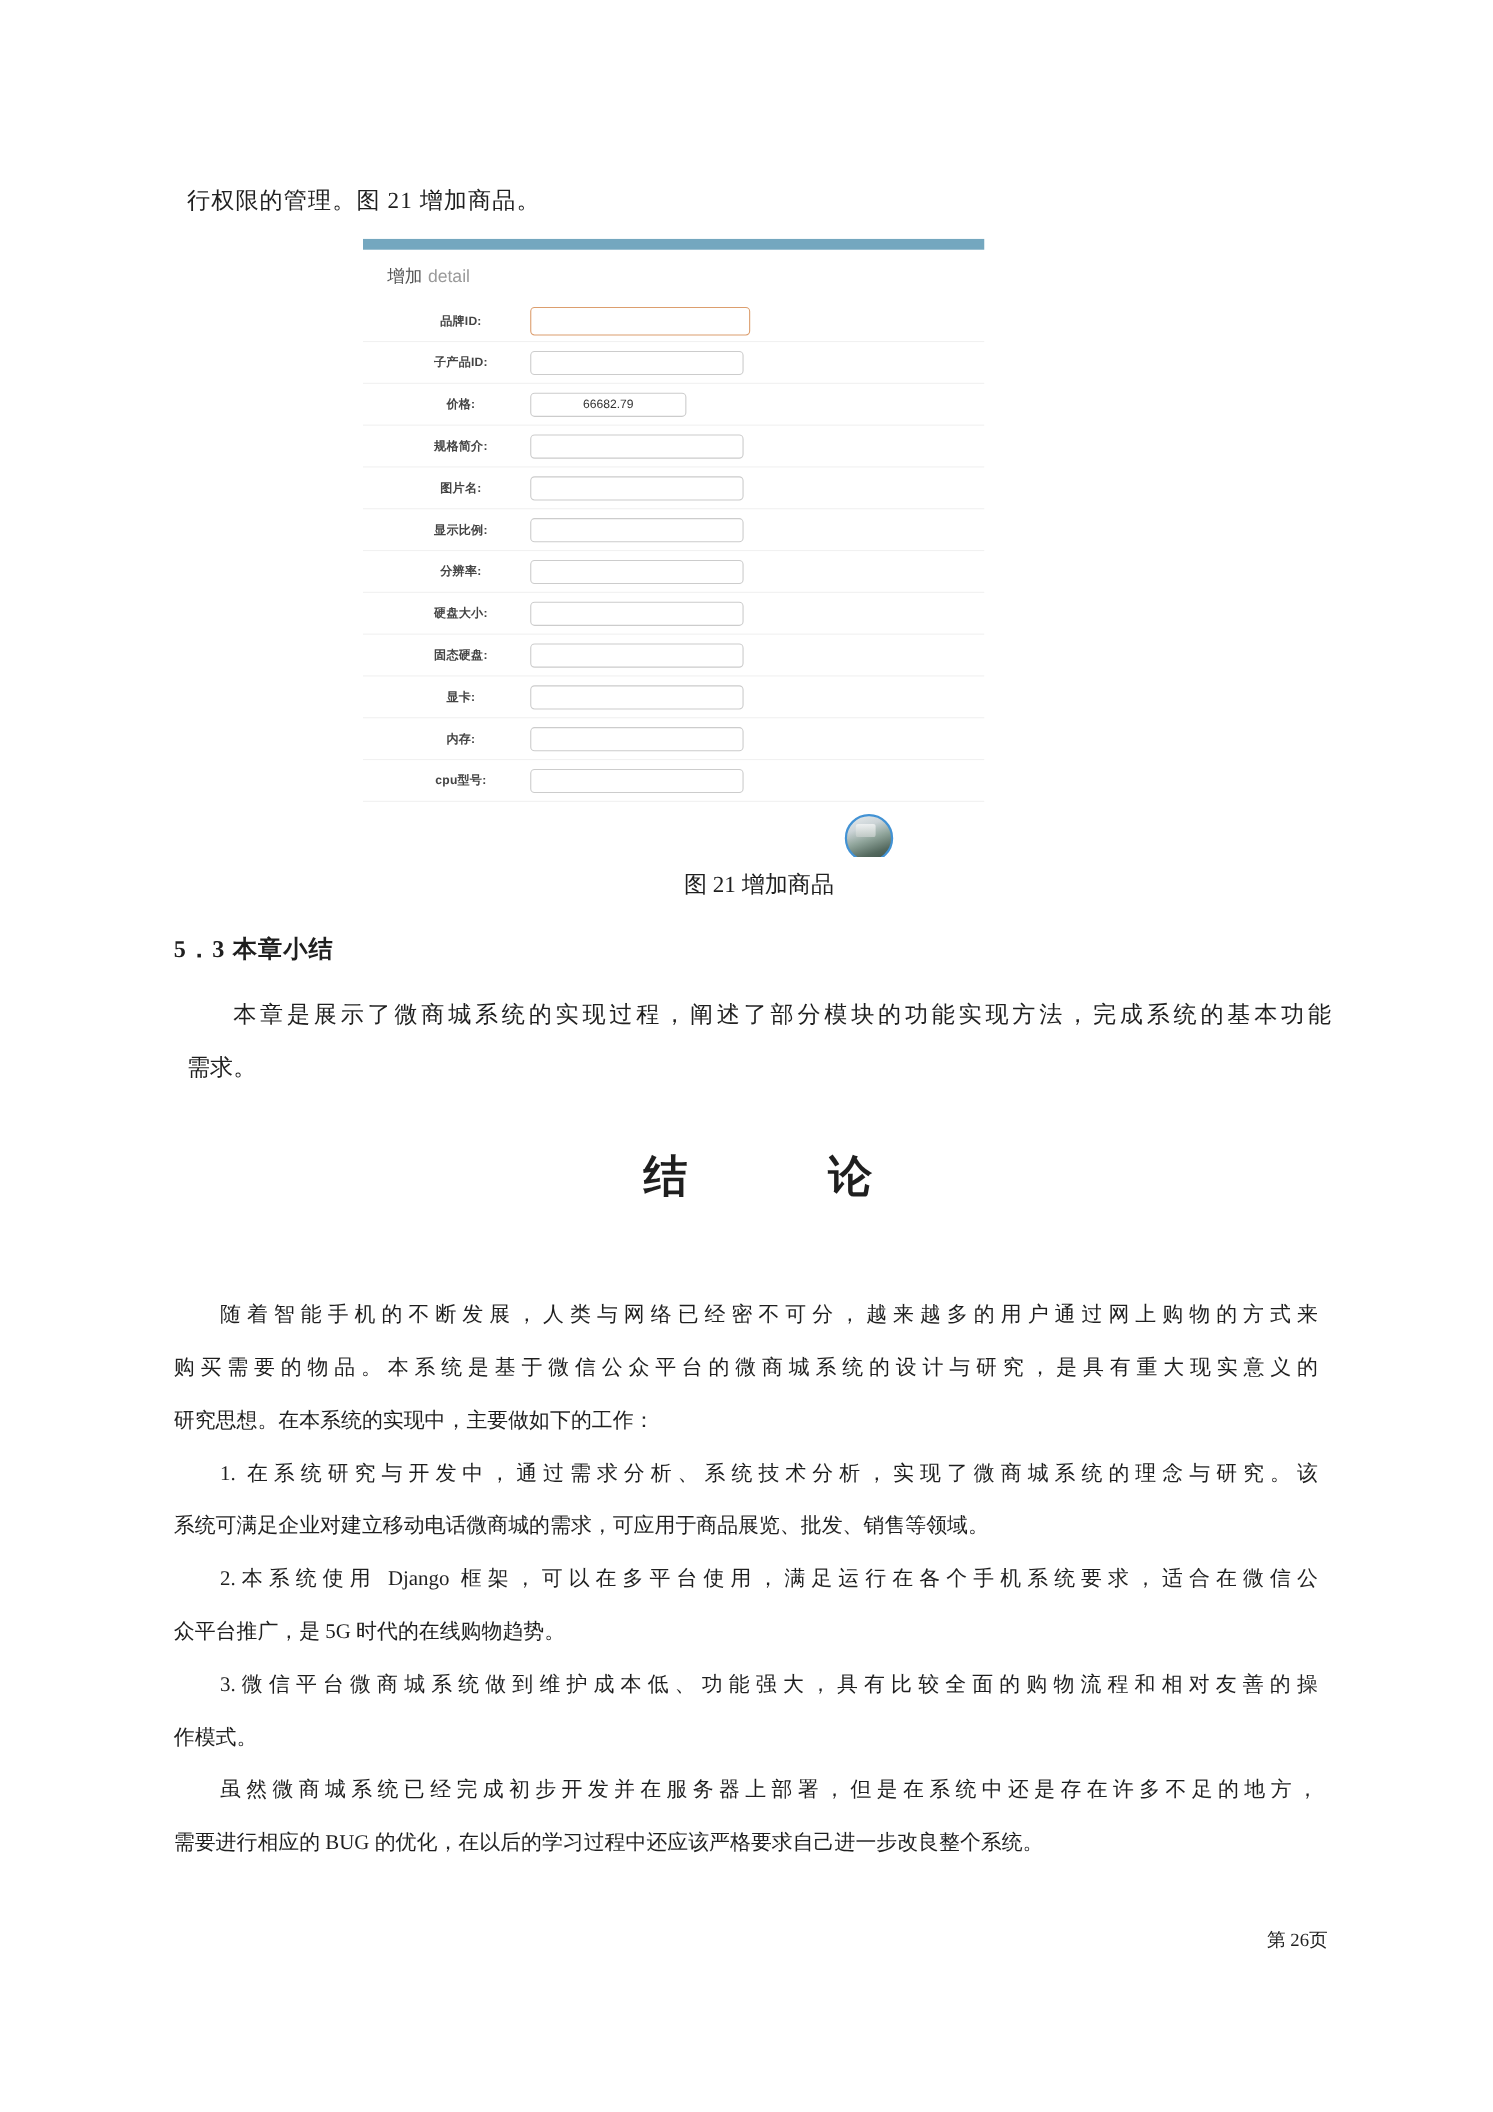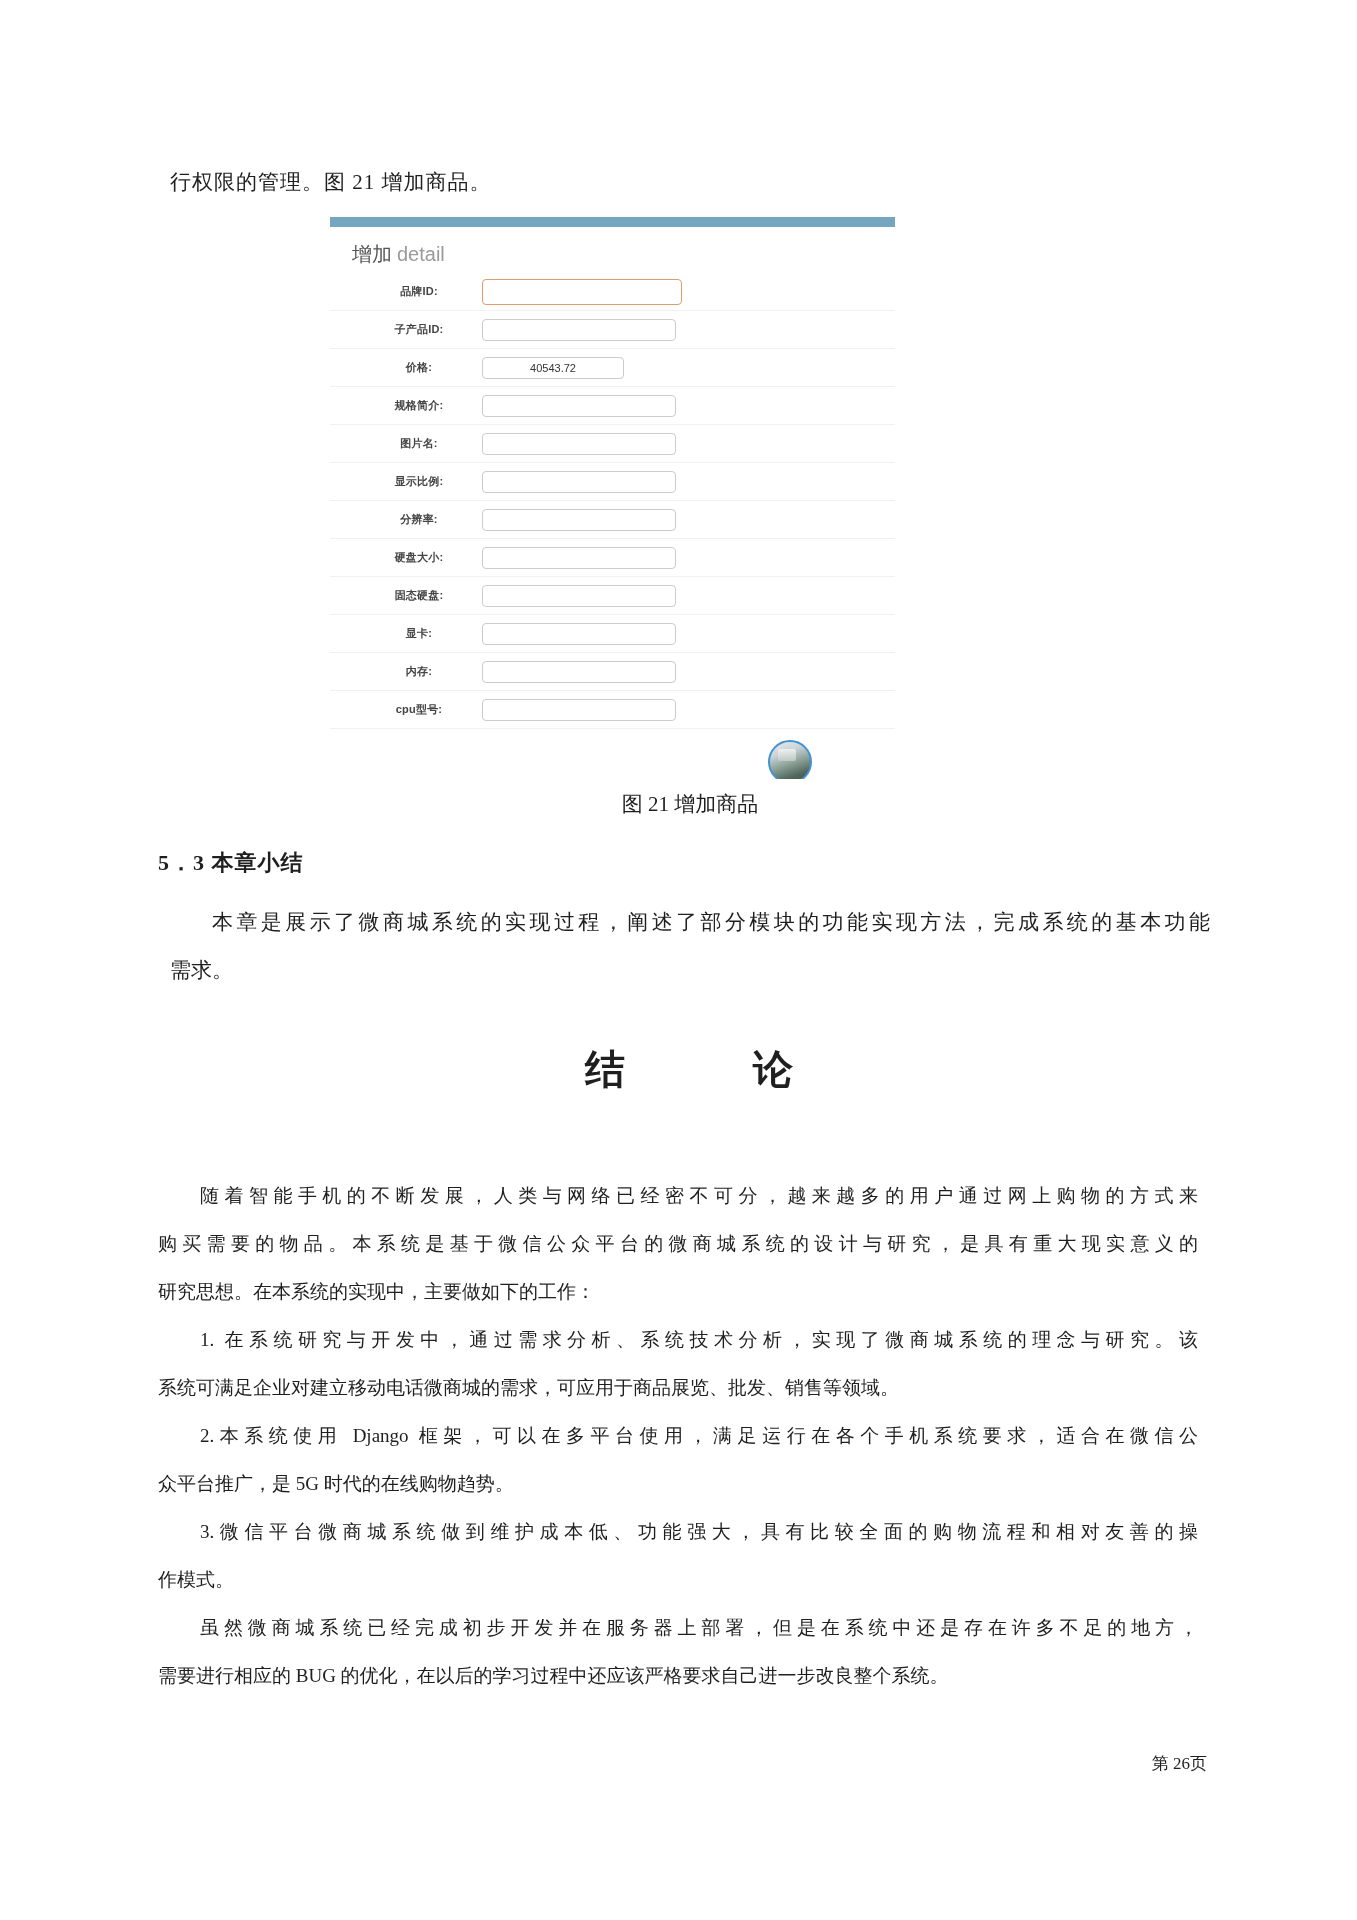--- a/index.html
+++ b/index.html
@@ -18,21 +18,21 @@
   .line{white-space:nowrap;}
   .line.fill{white-space:normal;text-align:justify;text-align-last:justify;}
   .ind{text-indent:42px;}
   .footer{position:absolute;right:150px;top:1752px;font-size:17px;}
   
   .shot{
     position:absolute;left:330px;top:217px;width:565px;height:562px;background:#fff;
     overflow:hidden;font-family:"Liberation Sans","DejaVu Sans",sans-serif;
   }
   .shot .topbar{position:absolute;left:0;top:0;width:100%;height:10px;background:#74a7bf;}
-  .shot .ftitle{position:absolute;left:22px;top:24px;font-size:20px;color:#555;}
+  .shot .ftitle{position:absolute;left:22px;top:24px;font-size:16px;color:#555;}
   .shot .ftitle .en{color:#9a9a9a;margin-left:5px;}
   .rows{position:absolute;left:0;top:56px;width:100%;text-align:center;}
   .frow{height:38px;display:flex;align-items:center;border-bottom:1px solid #f1f1f1;padding-left:26px;box-sizing:border-box;}
   .flabel{width:126px;font-size:11px;font-weight:bold;color:#444;letter-spacing:0.2px;}
   .finput{
     width:180px;height:20px;border:1px solid #cccccc;border-radius:4px;background:#fff;
     font-size:11px;color:#333;padding:0 6px;line-height:20px;box-sizing:content-box;
   }
   .finput.focused{border:1px solid #dc9e6e;height:24px;width:186px;}
   .finput.narrow{width:128px;}
@@ -62,21 +62,21 @@
       <div class="frow">
         <span class="flabel">品牌ID:</span>
         <div class="finput focused"></div>
       </div>
       <div class="frow">
         <span class="flabel">子产品ID:</span>
         <div class="finput"></div>
       </div>
       <div class="frow">
         <span class="flabel">价格:</span>
-        <div class="finput narrow">40543.72</div>
+        <div class="finput narrow">66682.79</div>
       </div>
       <div class="frow">
         <span class="flabel">规格简介:</span>
         <div class="finput"></div>
       </div>
       <div class="frow">
         <span class="flabel">图片名:</span>
         <div class="finput"></div>
       </div>
       <div class="frow">

